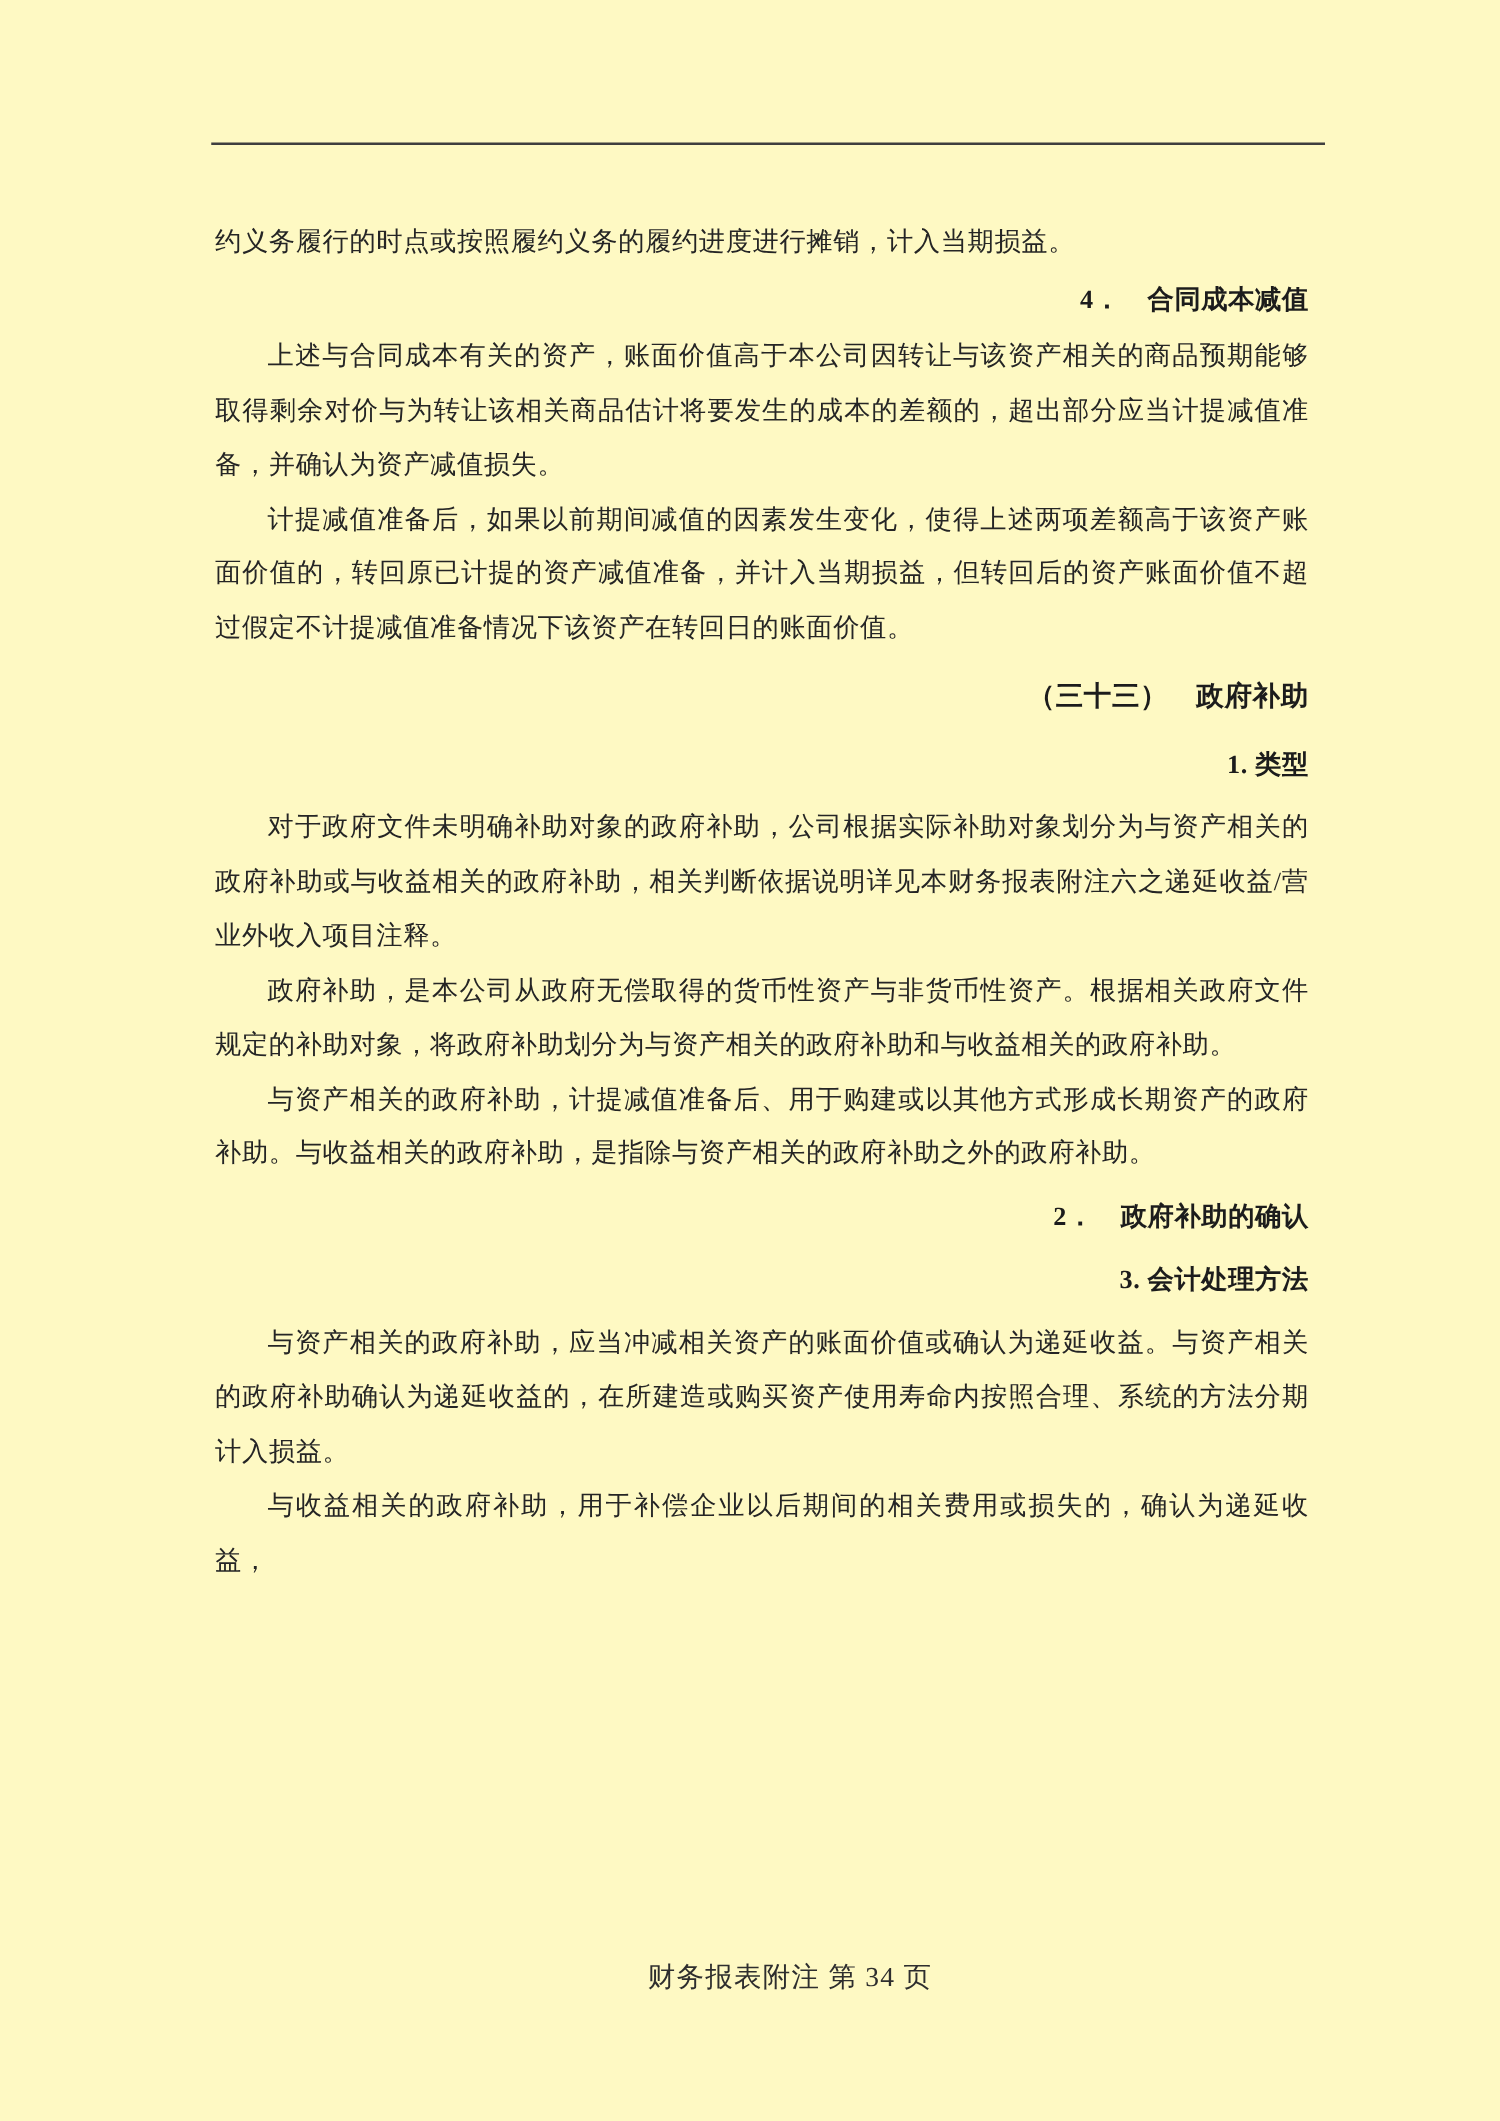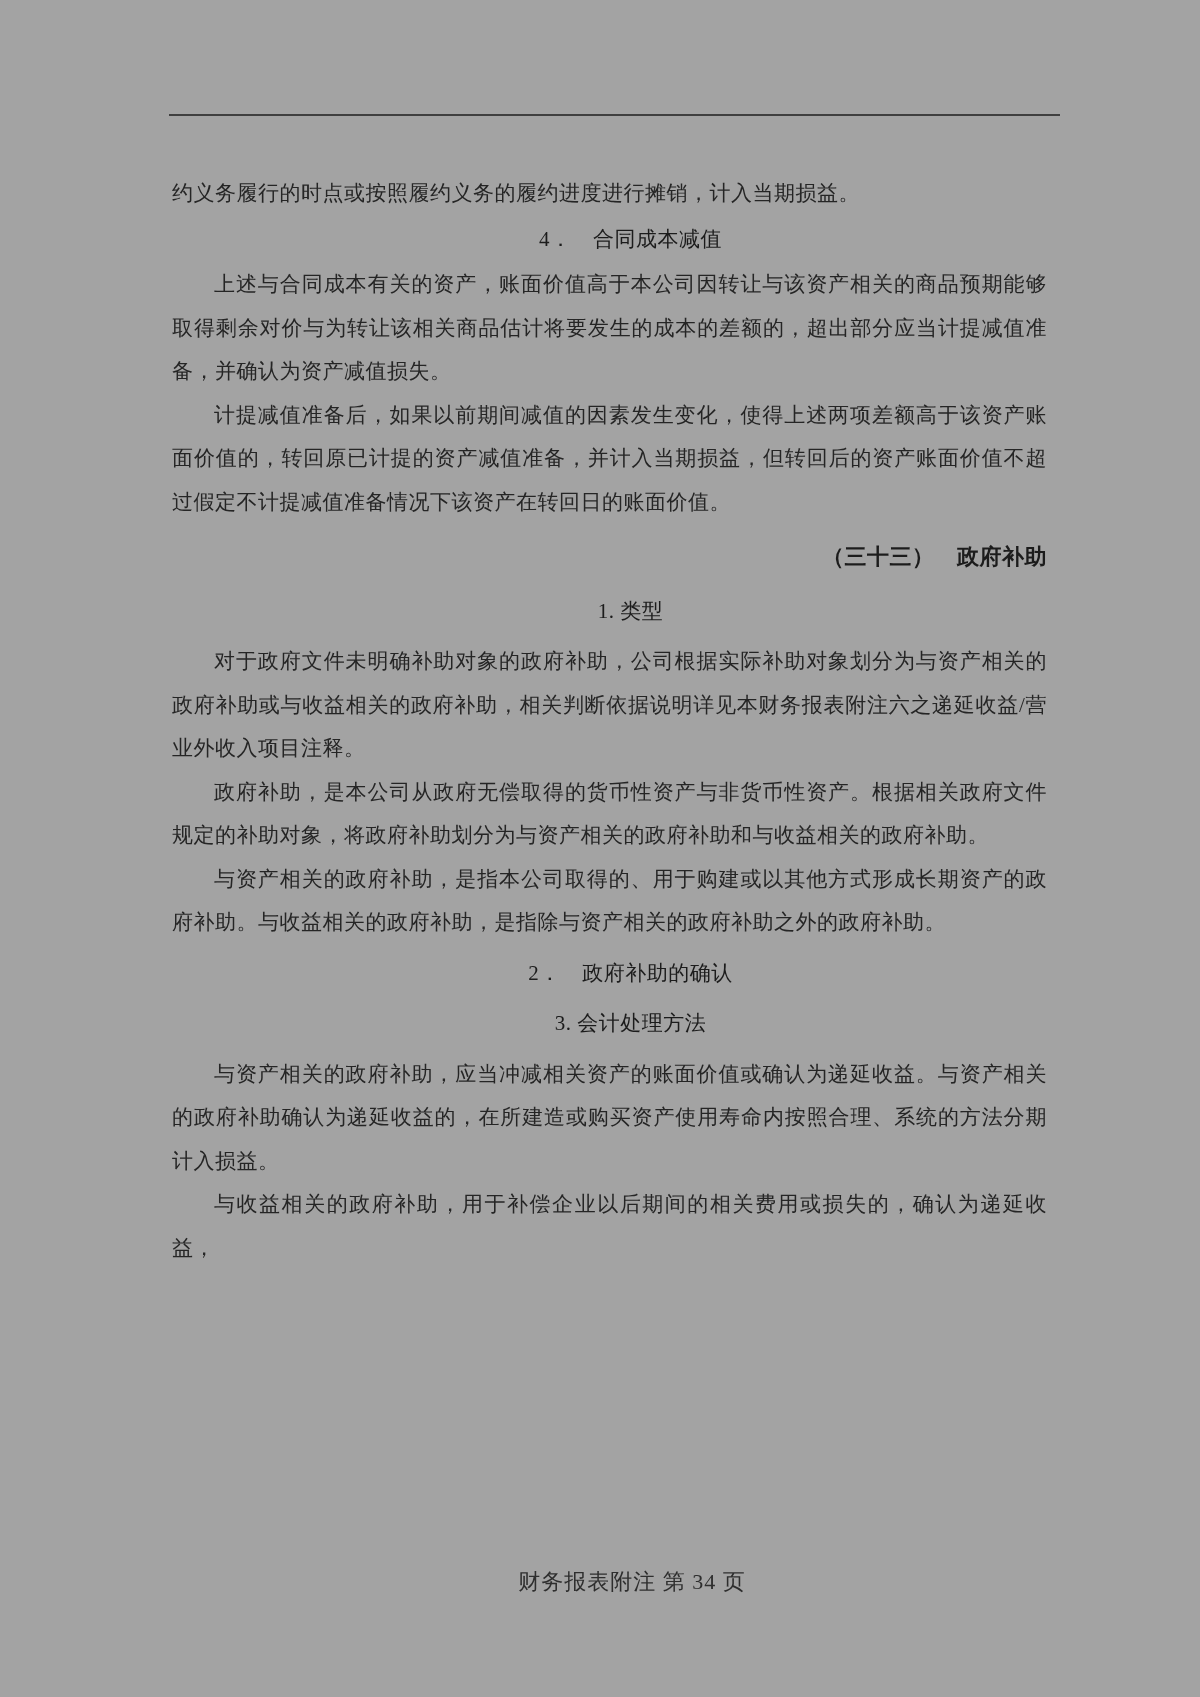--- a/index.html
+++ b/index.html
@@ -4,21 +4,21 @@
 <style>
   html, body {
     margin: 0;
     padding: 0;
     background: #ffffff;
   }
   .page {
     position: relative;
     width: 1200px;
     height: 1697px;
-    background: #a3a3a3;
+    background: #fef9c3;
     font-family: "Liberation Serif", "DejaVu Serif", serif;
     overflow: hidden;
   }
   .header-rule {
     position: absolute;
     left: 169px;
     top: 114px;
     width: 891px;
     height: 2px;
     background: #3f3f3f;
@@ -37,24 +37,24 @@
   .content p {
     margin: 0;
     text-indent: 2em;
   }
   .content p.p-cont {
     text-indent: 0;
   }
   .content .h-num {
     margin: 2px 0;
     text-indent: 2em;
-    font-weight: normal;
+    font-weight: bold;
     color: #1c1c1c;
     white-space: pre-wrap;
-    text-align: center;
+    text-align: right;
   }
   .content .h-num.spaced {
     margin: 7px 0;
   }
   .content .h-section {
     margin: 11px 0;
     text-indent: 2em;
     font-weight: bold;
     font-size: 22px;
     color: #1c1c1c;
@@ -82,21 +82,21 @@
 
   <div class="content">
     <p class="p-cont">约义务履行的时点或按照履约义务的履约进度进行摊销，计入当期损益。</p>
     <p class="h-num">4．　合同成本减值</p>
     <p>上述与合同成本有关的资产，账面价值高于本公司因转让与该资产相关的商品预期能够取得剩余对价与为转让该相关商品估计将要发生的成本的差额的，超出部分应当计提减值准备，并确认为资产减值损失。</p>
     <p>计提减值准备后，如果以前期间减值的因素发生变化，使得上述两项差额高于该资产账面价值的，转回原已计提的资产减值准备，并计入当期损益，但转回后的资产账面价值不超过假定不计提减值准备情况下该资产在转回日的账面价值。</p>
     <p class="h-section">（三十三）　政府补助</p>
     <p class="h-num spaced">1. 类型</p>
     <p>对于政府文件未明确补助对象的政府补助，公司根据实际补助对象划分为与资产相关的政府补助或与收益相关的政府补助，相关判断依据说明详见本财务报表附注六之递延收益/营业外收入项目注释。</p>
     <p>政府补助，是本公司从政府无偿取得的货币性资产与非货币性资产。根据相关政府文件规定的补助对象，将政府补助划分为与资产相关的政府补助和与收益相关的政府补助。</p>
-    <p>与资产相关的政府补助，是指本公司取得的、用于购建或以其他方式形成长期资产的政府补助。与收益相关的政府补助，是指除与资产相关的政府补助之外的政府补助。</p>
+    <p>与资产相关的政府补助，计提减值准备后、用于购建或以其他方式形成长期资产的政府补助。与收益相关的政府补助，是指除与资产相关的政府补助之外的政府补助。</p>
     <p class="h-num spaced">2．　政府补助的确认</p>
     <p class="h-num spaced">3. 会计处理方法</p>
     <p>与资产相关的政府补助，应当冲减相关资产的账面价值或确认为递延收益。与资产相关的政府补助确认为递延收益的，在所建造或购买资产使用寿命内按照合理、系统的方法分期计入损益。</p>
     <p>与收益相关的政府补助，用于补偿企业以后期间的相关费用或损失的，确认为递延收益，</p>
   </div>
 
   <div class="footer">财务报表附注 第 34 页</div>
 
 </div>
 

